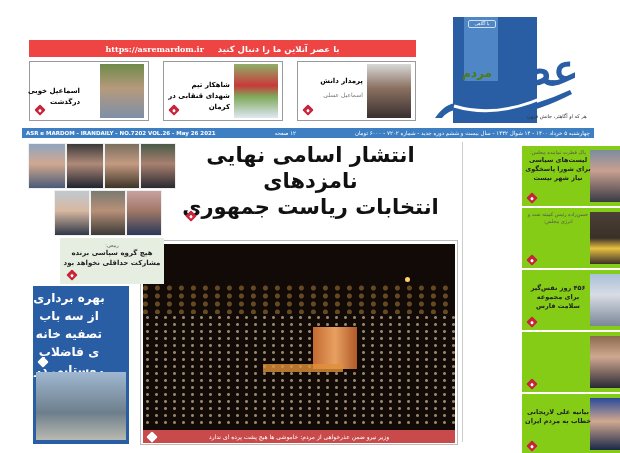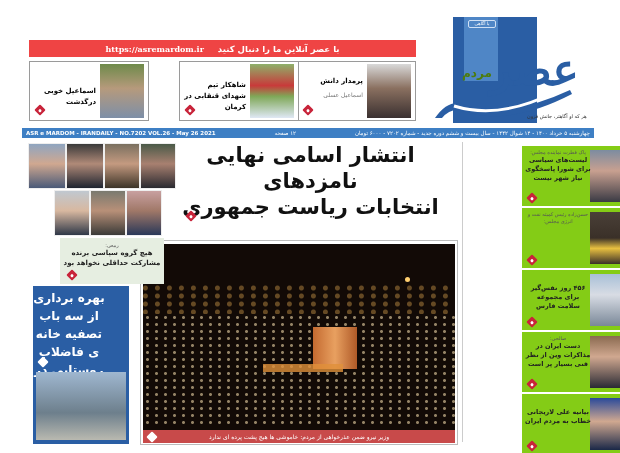--- a/index.html
+++ b/index.html
@@ -97,28 +97,28 @@
   <span class="url">https://asremardom.ir</span>
   <span style="direction:rtl">با عصر آنلاین ما را دنبال کنید</span>
 </div>
 
 <div class="abs teaser" style="left:297px;width:119px;">
   <div class="photo" style="right:4px;background:linear-gradient(#d9d9d9,#8a7060 45%,#3a3030);"></div>
   <div class="title" style="right:52px;top:14px;width:60px;">پرمدار دانش</div>
   <div class="sub" style="right:52px;top:29px;width:60px;">اسماعیل عسلی</div>
   <div class="badge" style="left:6px;bottom:6px;"></div>
 </div>
-<div class="abs teaser" style="left:179px;width:120px;">
+<div class="abs teaser" style="left:163px;width:120px;">
   <div class="photo" style="right:4px;background:linear-gradient(#8eb06a,#c83a3a 40%,#7fa858 60%,#dfe8f5);"></div>
   <div class="title" style="right:52px;top:18px;width:64px;">شاهکار تیم شهدای قنقابی در کرمان</div>
   <div class="badge" style="left:6px;bottom:6px;"></div>
 </div>
 <div class="abs teaser" style="left:29px;width:120px;">
   <div class="photo" style="right:4px;background:linear-gradient(#6e8a4a,#b69a7c 45%,#7d8fa8);"></div>
-  <div class="title" style="right:52px;top:24px;width:64px;">اسماعیل خوبی درگذشت</div>
+  <div class="title" style="right:68px;top:24px;width:64px;">اسماعیل خوبی درگذشت</div>
   <div class="badge" style="left:6px;bottom:6px;"></div>
 </div>
 
 <div class="abs info-bar">
   <span class="en">ASR e MARDOM - IRANDAILY - NO.7202 VOL.26 - May 26 2021</span>
   <span style="direction:rtl">۱۲ صفحه</span>
   <span style="direction:rtl">چهارشنبه ۵ خرداد ۱۴۰۰ - ۱۴ شوال ۱۴۴۲ - سال بیست و ششم دوره جدید - شماره ۷۲۰۲ - ۶۰۰۰ تومان</span>
 </div>
 
 <div class="abs cand-grid">
@@ -180,24 +180,20 @@
 </div>
 <div class="abs rcard" style="top:270px;">
   <div class="photo" style="background:linear-gradient(#a8c0d8,#d8dce4 40%,#7a8898);"></div>
   <div class="txtwrap" style="top:14px;">
     <div class="txt">۴۵۶ روز نفس‌گیر برای مجموعه سلامت فارس</div>
   </div>
   <div class="badge"></div>
 </div>
 <div class="abs rcard" style="top:332px;">
   <div class="photo" style="background:linear-gradient(#8a6a50,#d0a890 40%,#2a2a34);"></div>
-  <div class="txtwrap">
-    <div class="kicker">صالحی:</div>
-    <div class="txt">دست ایران در مذاکرات وین از نظر فنی بسیار پر است</div>
-  </div>
   <div class="badge"></div>
 </div>
 <div class="abs rcard" style="top:394px;">
   <div class="photo" style="background:linear-gradient(#2a4a9a,#d0a890 45%,#1a2848);"></div>
   <div class="txtwrap" style="top:14px;text-align:center;">
     <div class="txt">بیانیه علی لاریجانی خطاب به مردم ایران</div>
   </div>
   <div class="badge"></div>
 </div>
 

